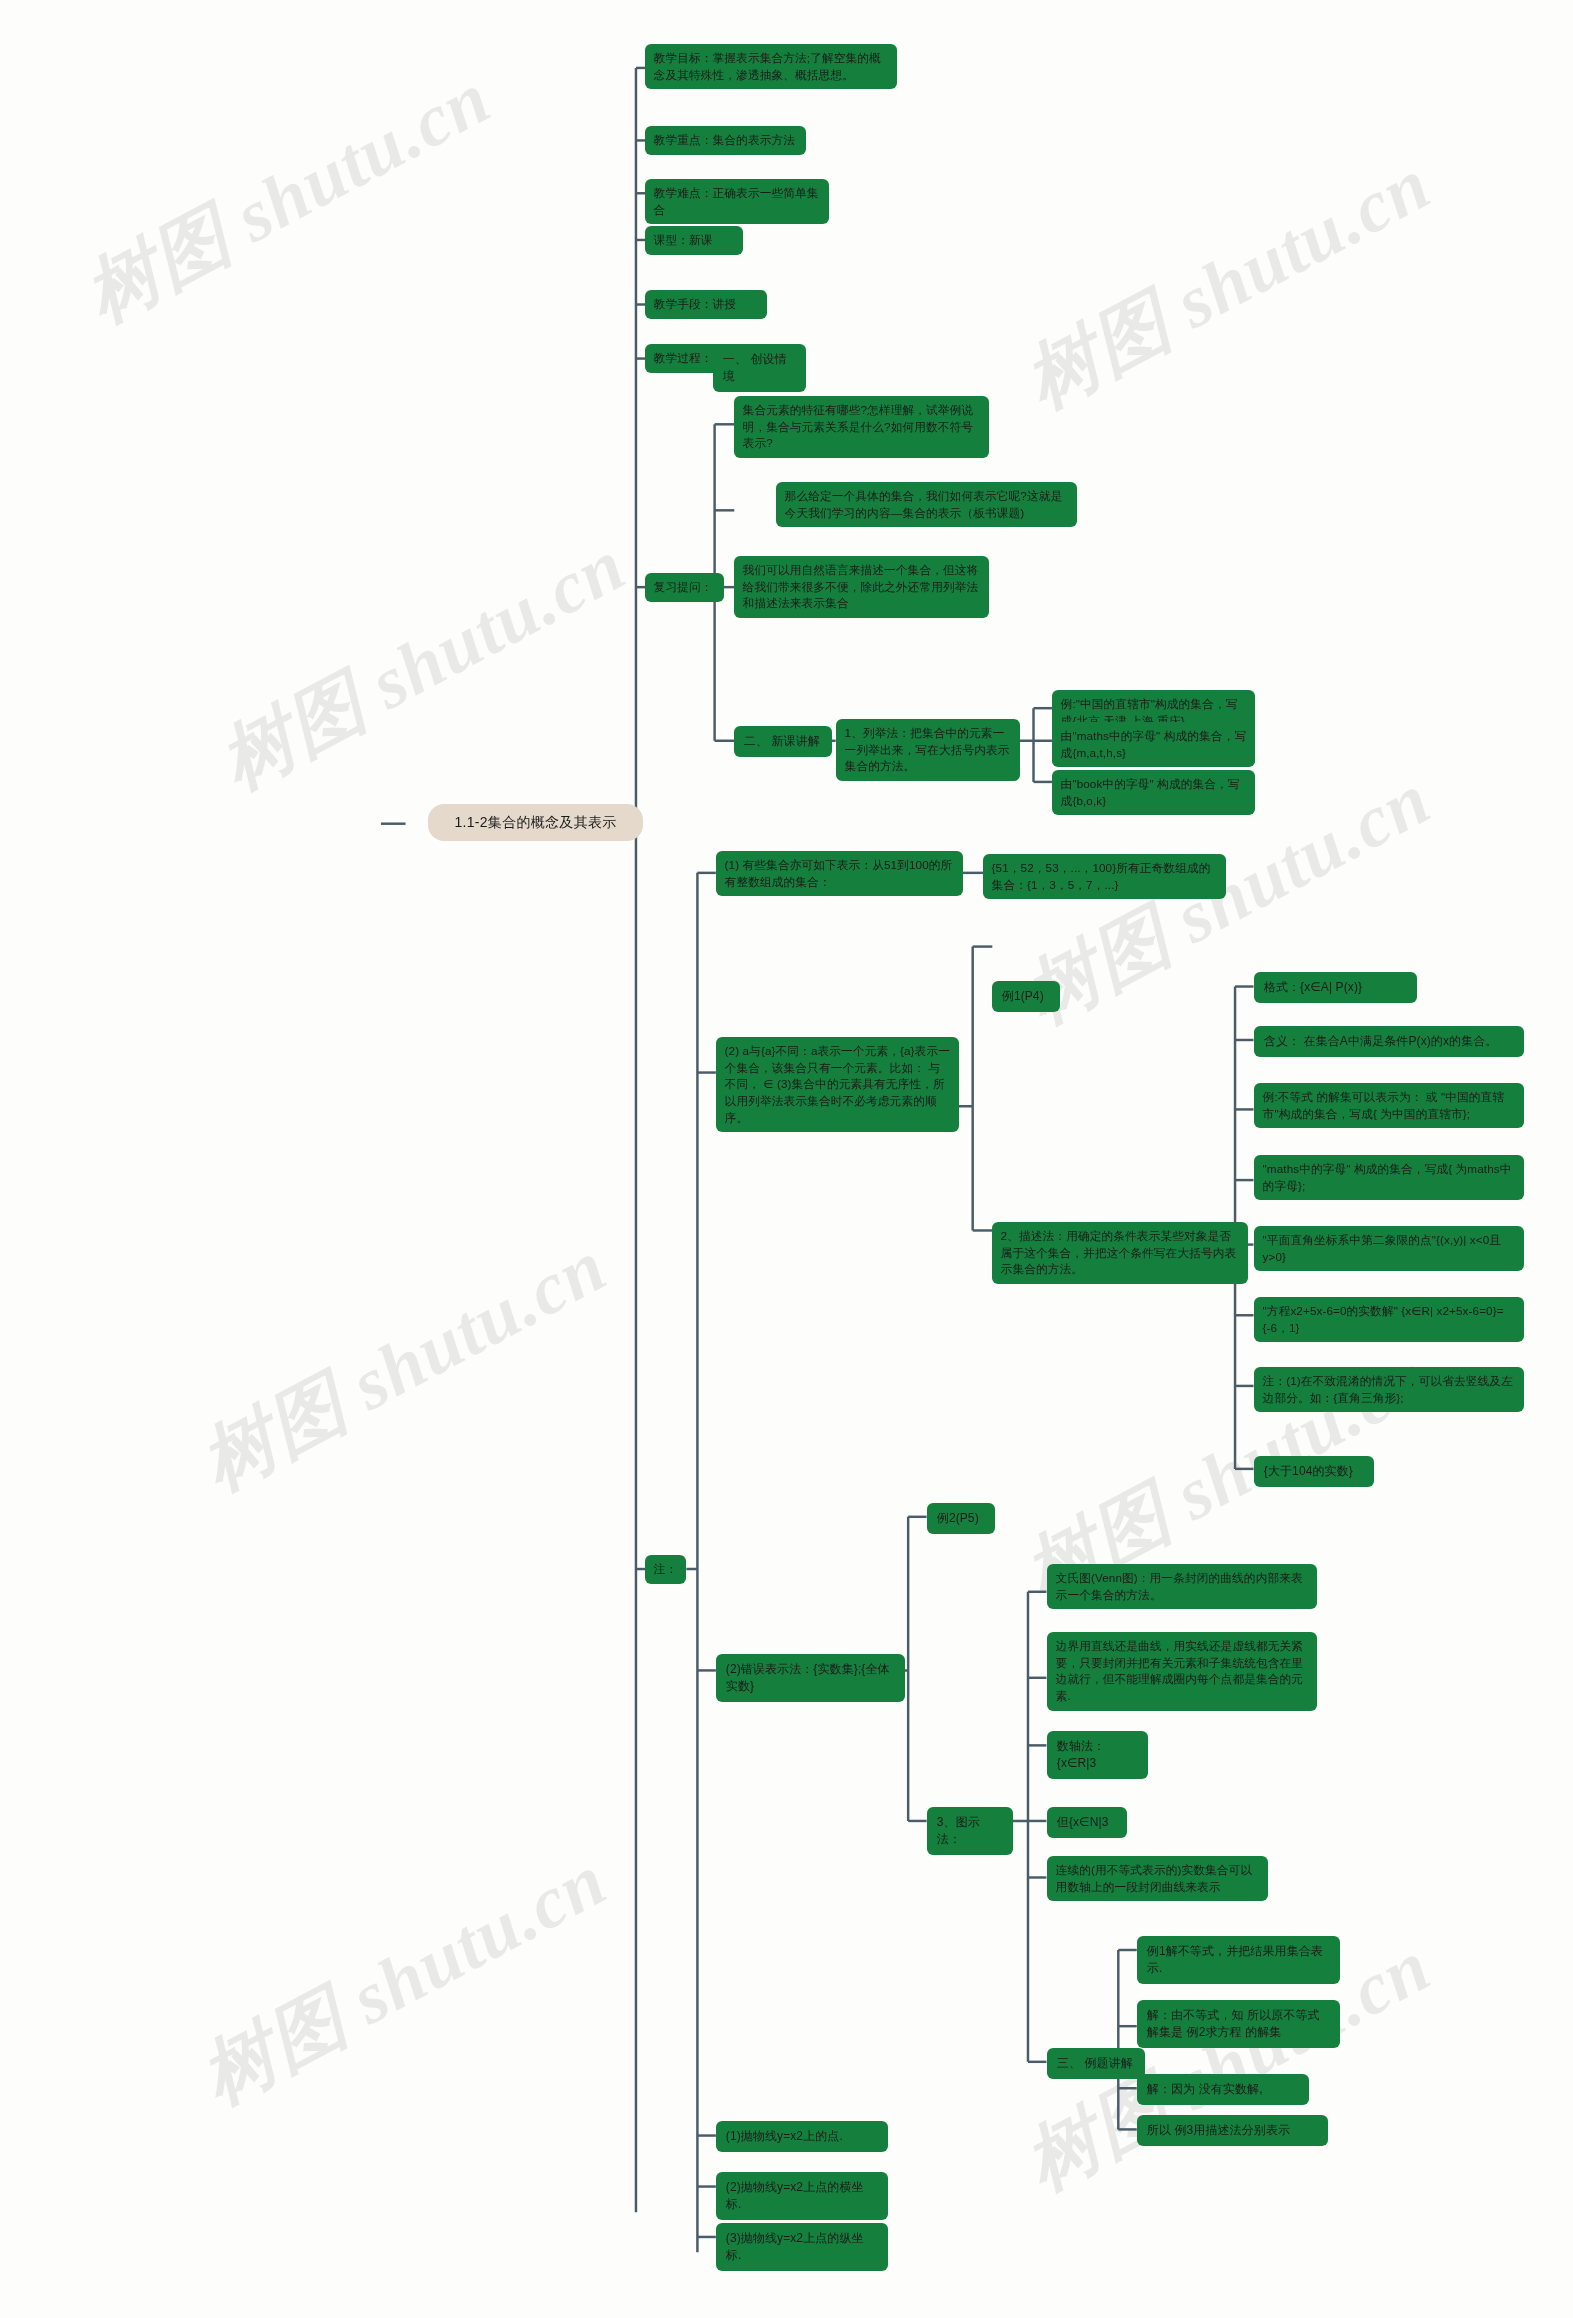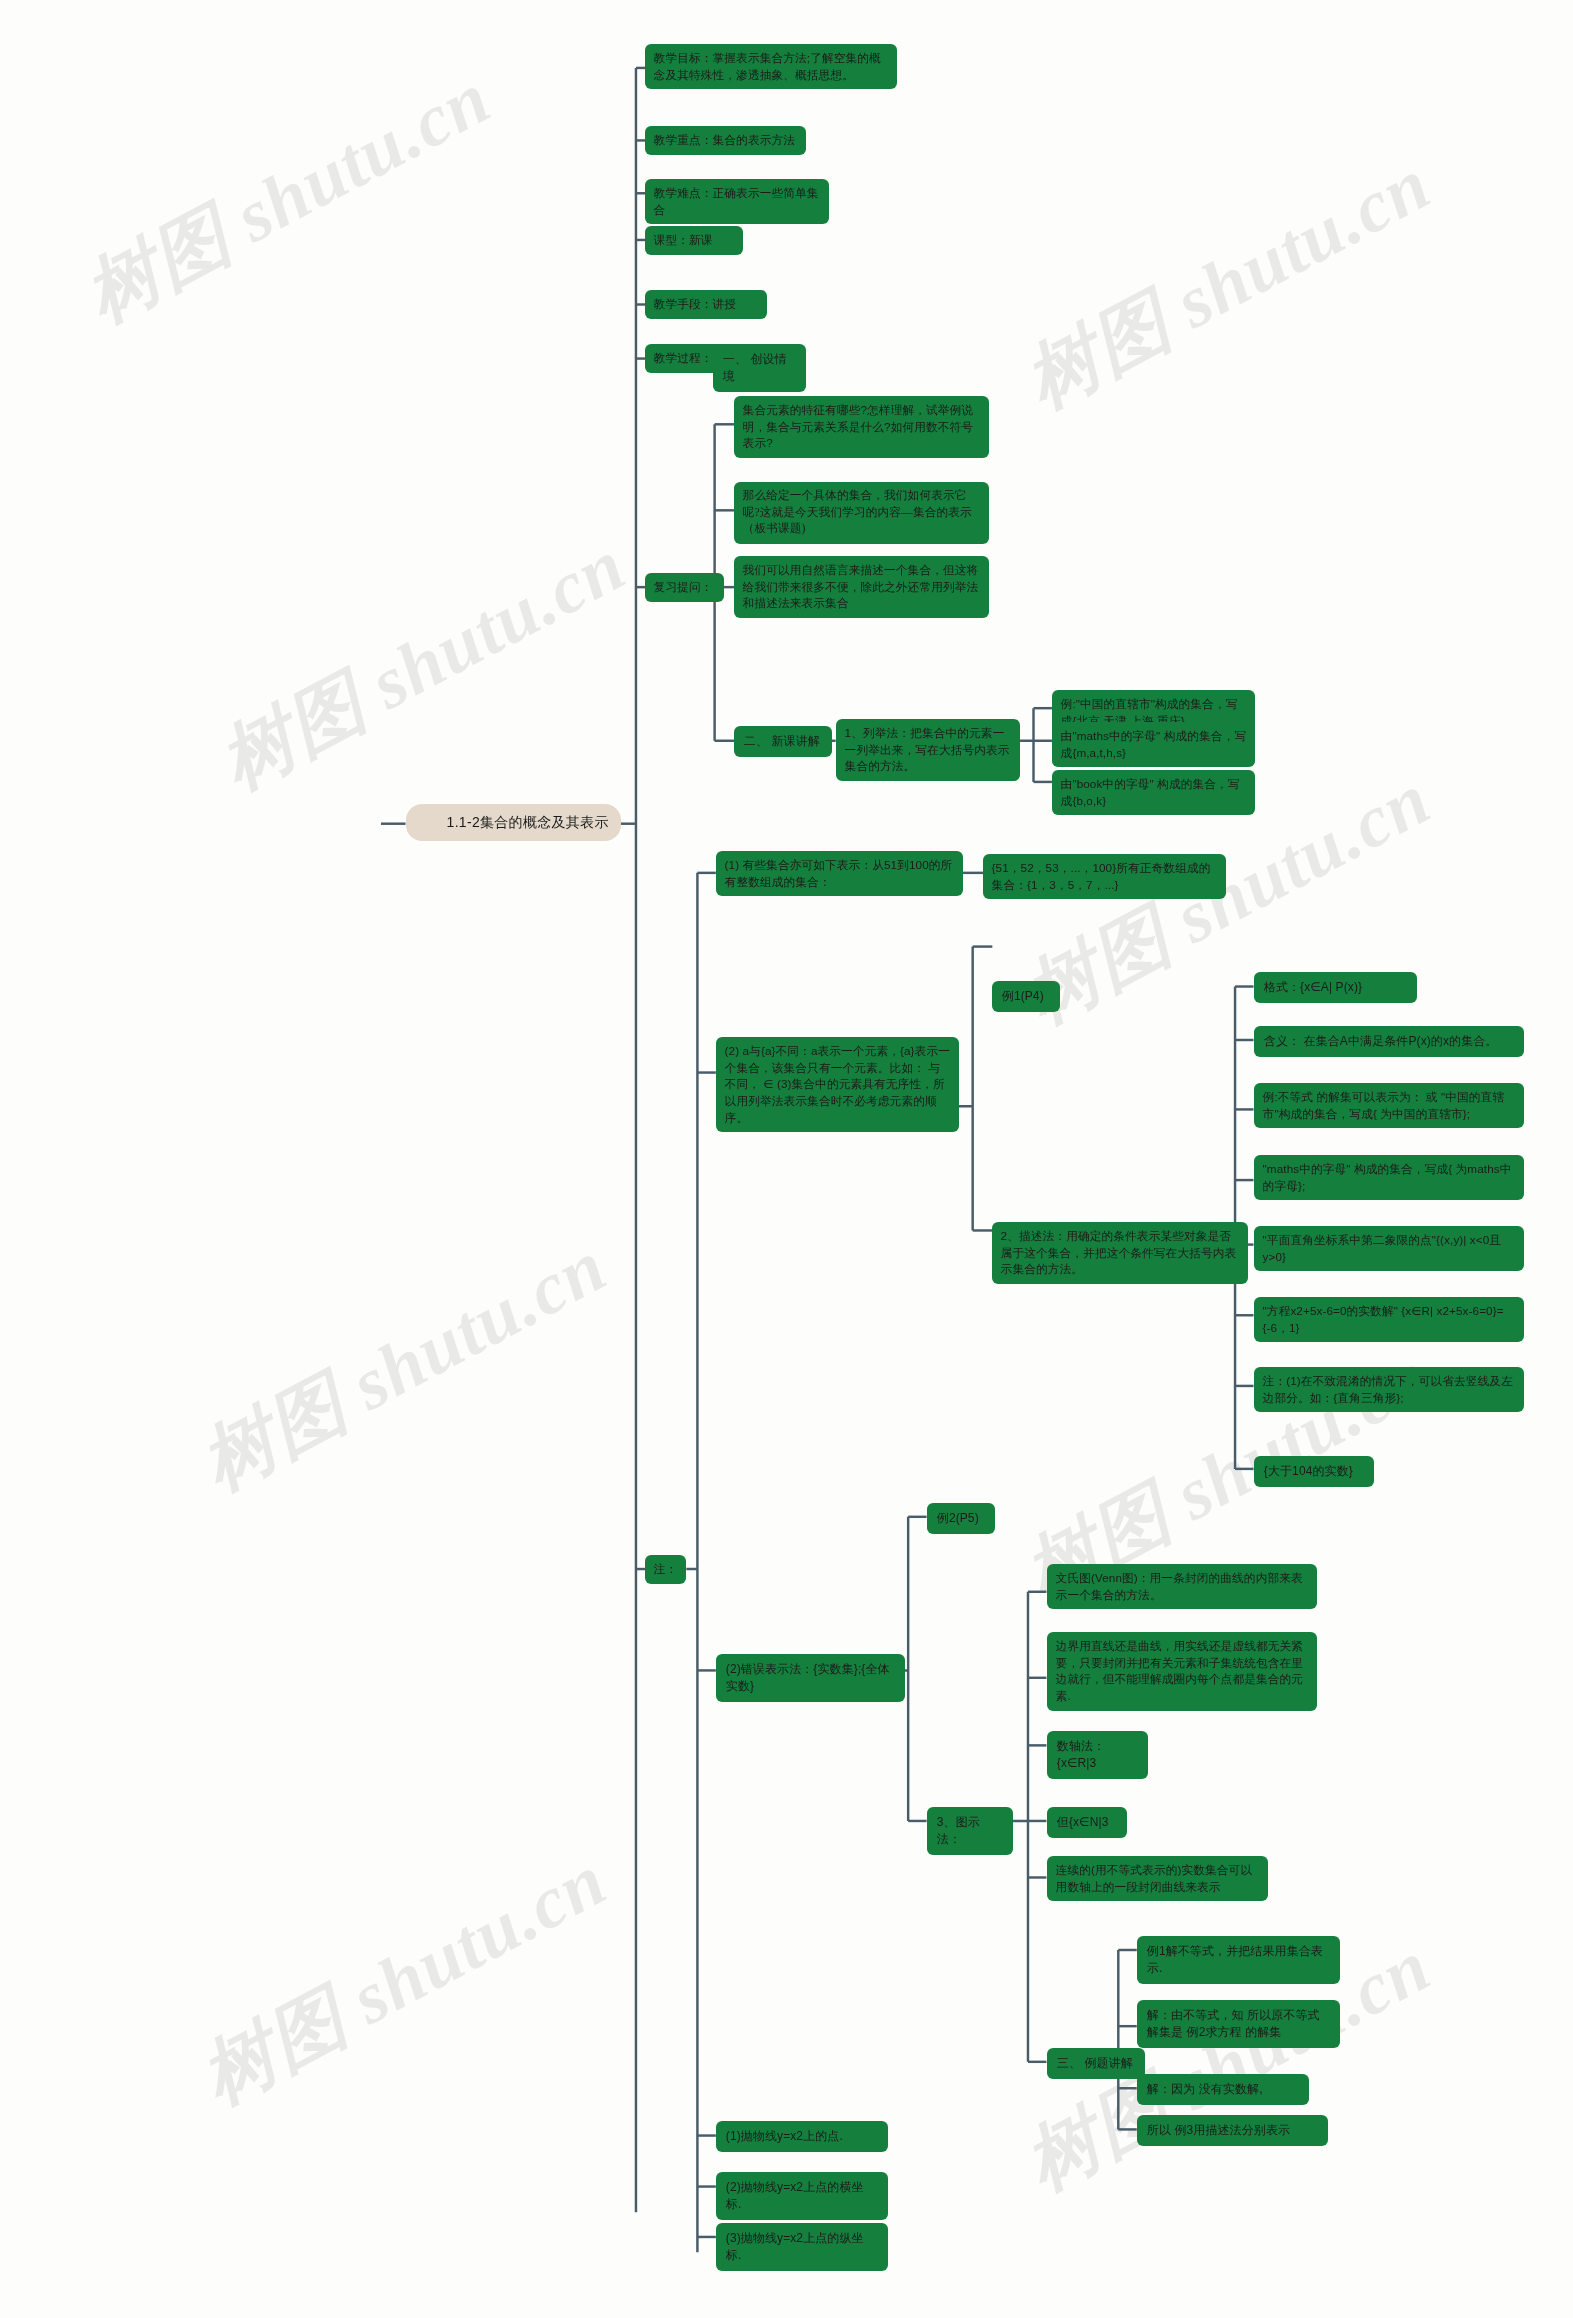--- a/index.html
+++ b/index.html
@@ -149,35 +149,35 @@
     <path d="M1673,3355 H1703"></path>
 
     <path d="M1795,3355 H1820 V3173 M1820,3355 V3465"></path>
     <path d="M1820,3173 H1850"></path>
     <path d="M1820,3297 H1850"></path>
     <path d="M1820,3398 H1850"></path>
     <path d="M1820,3465 H1850"></path>
   </svg>
 
 
-  <div class="node lvl2" style="left:406px;top:804px;width:215px;text-align:right;">1.1-2集合的概念及其表示</div>
+  <div class="node lvl2" style="left:428px;top:804px;width:215px;">1.1-2集合的概念及其表示</div>
 
   <div class="node" style="left:645px;top:44px;width:252px;">教学目标：掌握表示集合方法;了解空集的概念及其特殊性，渗透抽象、概括思想。</div>
   <div class="node" style="left:645px;top:126px;width:161px;">教学重点：集合的表示方法</div>
   <div class="node" style="left:645px;top:179px;width:184px;">教学难点：正确表示一些简单集合</div>
   <div class="node" style="left:645px;top:226px;width:98px;">课型：新课</div>
   <div class="node" style="left:645px;top:290px;width:122px;">教学手段：讲授</div>
   <div class="node" style="left:645px;top:344px;width:79px;">教学过程：</div>
   <div class="node" style="left:645px;top:573px;width:79px;">复习提问：</div>
   <div class="node" style="left:645px;top:1555px;width:41px;">注：</div>
 
   <div class="node lvl3" style="left:713px;top:344px;width:93px;">一、 创设情境</div>
 
   <div class="node" style="left:734px;top:396px;width:255px;">集合元素的特征有哪些?怎样理解，试举例说明，集合与元素关系是什么?如何用数不符号表示?</div>
-  <div class="node" style="left:734px;top:482px;width:255px;font-family:Liberation Serif, serif;">那么给定一个具体的集合，我们如何表示它呢?这就是今天我们学习的内容—集合的表示（板书课题)</div>
+  <div class="node" style="left:776px;top:482px;width:301px;">那么给定一个具体的集合，我们如何表示它呢?这就是今天我们学习的内容—集合的表示（板书课题)</div>
   <div class="node" style="left:734px;top:556px;width:255px;">我们可以用自然语言来描述一个集合，但这将给我们带来很多不便，除此之外还常用列举法和描述法来表示集合</div>
   <div class="node lvl3" style="left:734px;top:726px;width:98px;">二、 新课讲解</div>
 
   <div class="node" style="left:836px;top:719px;width:184px;">1、列举法：把集合中的元素一一列举出来，写在大括号内表示集合的方法。</div>
 
   <div class="node" style="left:1052px;top:690px;width:203px;">例:"中国的直辖市"构成的集合，写成{北京,天津,上海,重庆}</div>
   <div class="node" style="left:1052px;top:722px;width:203px;">由"maths中的字母" 构成的集合，写成{m,a,t,h,s}</div>
   <div class="node" style="left:1052px;top:770px;width:203px;">由"book中的字母" 构成的集合，写成{b,o,k}</div>
 
   <div class="node" style="left:716px;top:851px;width:247px;">(1) 有些集合亦可如下表示：从51到100的所有整数组成的集合：</div>

